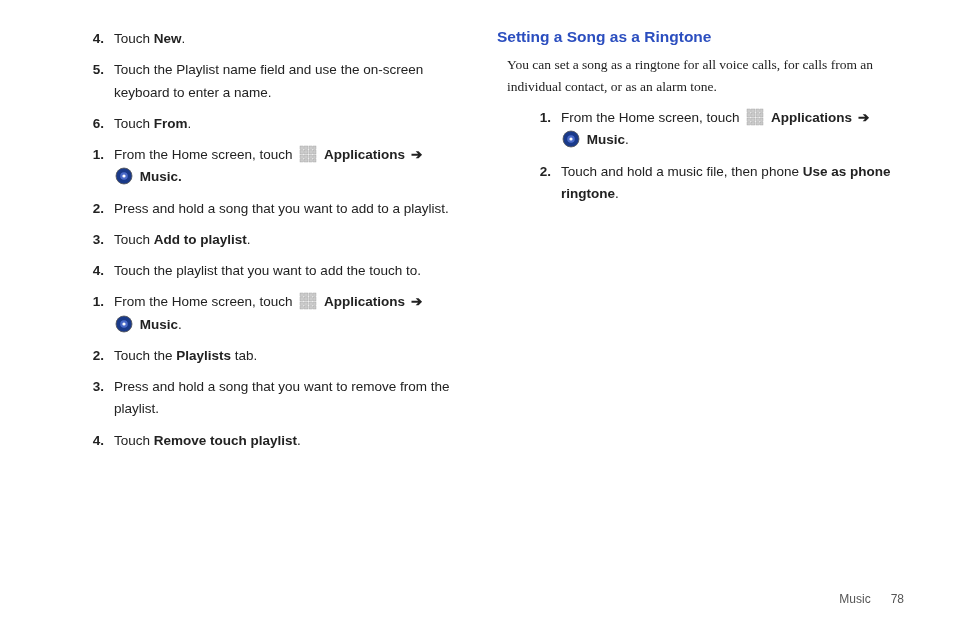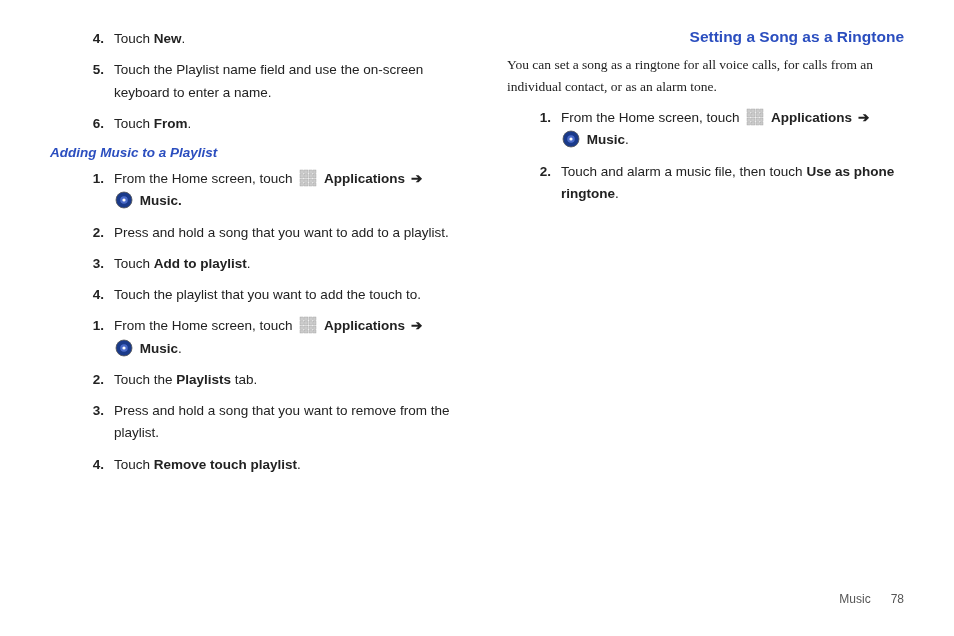--- a/index.html
+++ b/index.html
@@ -26,21 +26,20 @@
       font-weight: bold;
       font-style: italic;
       font-size: 13.5px;
       margin: 10px 0 8px 0;
     }
     .h-major {
       color: #2b4ebf;
       font-weight: bold;
       font-size: 15.5px;
       margin: 0 0 8px 0;
-      text-align: right;
     }
     .intro { margin: 0 0 10px 10px; line-height: 1.6; font-family: Liberation Serif, serif; }
     .icon-apps {
       display: inline-block;
       width: 18px; height: 18px;
       vertical-align: -4px;
       margin: 0 3px;
     }
     .icon-apps svg { display: block; }
     .icon-music {
@@ -84,21 +83,20 @@
         <span class="body-li">Touch the Playlist name field and use the on-screen keyboard to enter a name.</span>
       </li>
       <li>
         <span class="num">6.</span>
         <span class="body-li">
           <span>Touch </span><b>From</b><span>.</span>
         </span>
       </li>
     </ul>
 
-    <h3 class="h-sub">Adding Music to a Playlist</h3>
 
     <ul class="ol ol-indent">
       <li>
         <span class="num">1.</span>
         <span class="body-li">
           <span>From the Home screen, touch </span>
           <span class="icon-apps">
             <svg viewBox="0 0 18 18">
                 <g fill="#ccc" stroke="#999" stroke-width="0.4">
               <rect x="1" y="1" width="3.5" height="3.5"></rect>
@@ -249,21 +247,21 @@
                 <circle cx="9" cy="9" r="3.8" fill="#4a6ac8"></circle>
                 <circle cx="9" cy="9" r="1.6" fill="#fff"></circle>
               </svg>
           </span>
           <b>Music</b><span>.</span>
         </span>
       </li>
       <li>
         <span class="num">2.</span>
         <span class="body-li">
-          <span>Touch and alarm a music file, then touch </span><b>Use as phone ringtone</b><span>.</span>
+          <span>Touch and hold a music file, then phone </span><b>Use as phone ringtone</b><span>.</span>
         </span>
       </li>
     </ul>
   </div>
 </div>
 
 <div class="footer">
   <span class="sec">Music</span>
   <span class="pg">78</span>
 </div>

